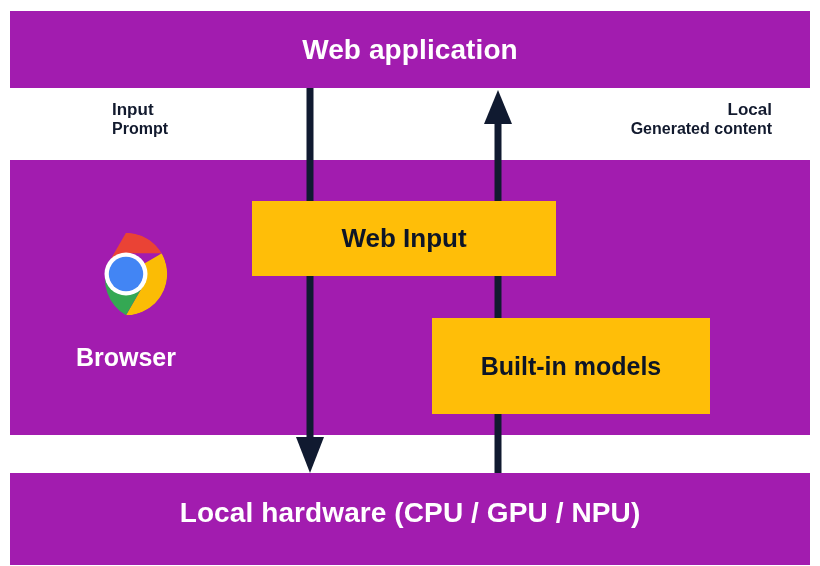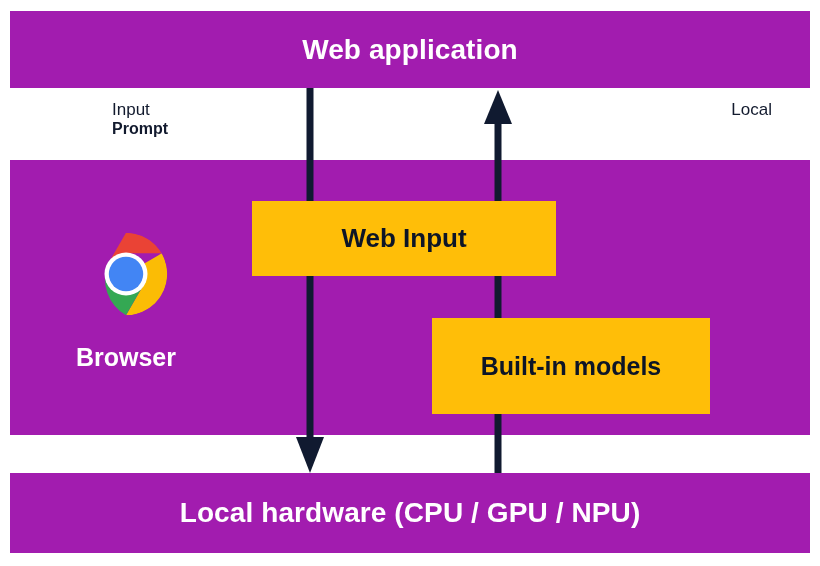--- a/index.html
+++ b/index.html
@@ -32,21 +32,21 @@
   #band-browser {
     left: 10px;
     top: 160px;
     width: 800px;
     height: 275px;
   }
   #band-local-hardware {
     left: 10px;
     top: 473px;
     width: 800px;
-    height: 80px;
+    height: 92px;
   }
 
   .band-title {
     position: absolute;
     left: 0;
     right: 0;
     text-align: center;
     color: #ffffff;
     font-weight: bold;
     font-size: 28px;
@@ -67,21 +67,21 @@
 
   
   .flow-label {
     position: absolute;
     color: #121A2E;
     line-height: 1.18;
   }
   .flow-label .kind {
     display: block;
     font-size: 17px;
-    font-weight: normal;
+    font-weight: bold;
   }
   .flow-label .value {
     display: block;
     font-size: 16px;
     font-weight: bold;
   }
   #label-input {
     left: 112px;
     top: 100px;
     text-align: left;
@@ -169,20 +169,21 @@
     </g>
   </svg>
 
   <div class="flow-label" id="label-input">
     <span class="kind">Input</span>
     <span class="value">Prompt</span>
   </div>
 
   <div class="flow-label" id="label-output">
     <span class="kind">Local</span>
+    <span class="value">Generated content</span>
   </div>
 
   <div class="box" id="box-web-apis">
     <span>Web Input</span>
   </div>
 
   <div class="box" id="box-builtin-models">
     <span>
       <span>Built-in models</span><br>
     </span>

